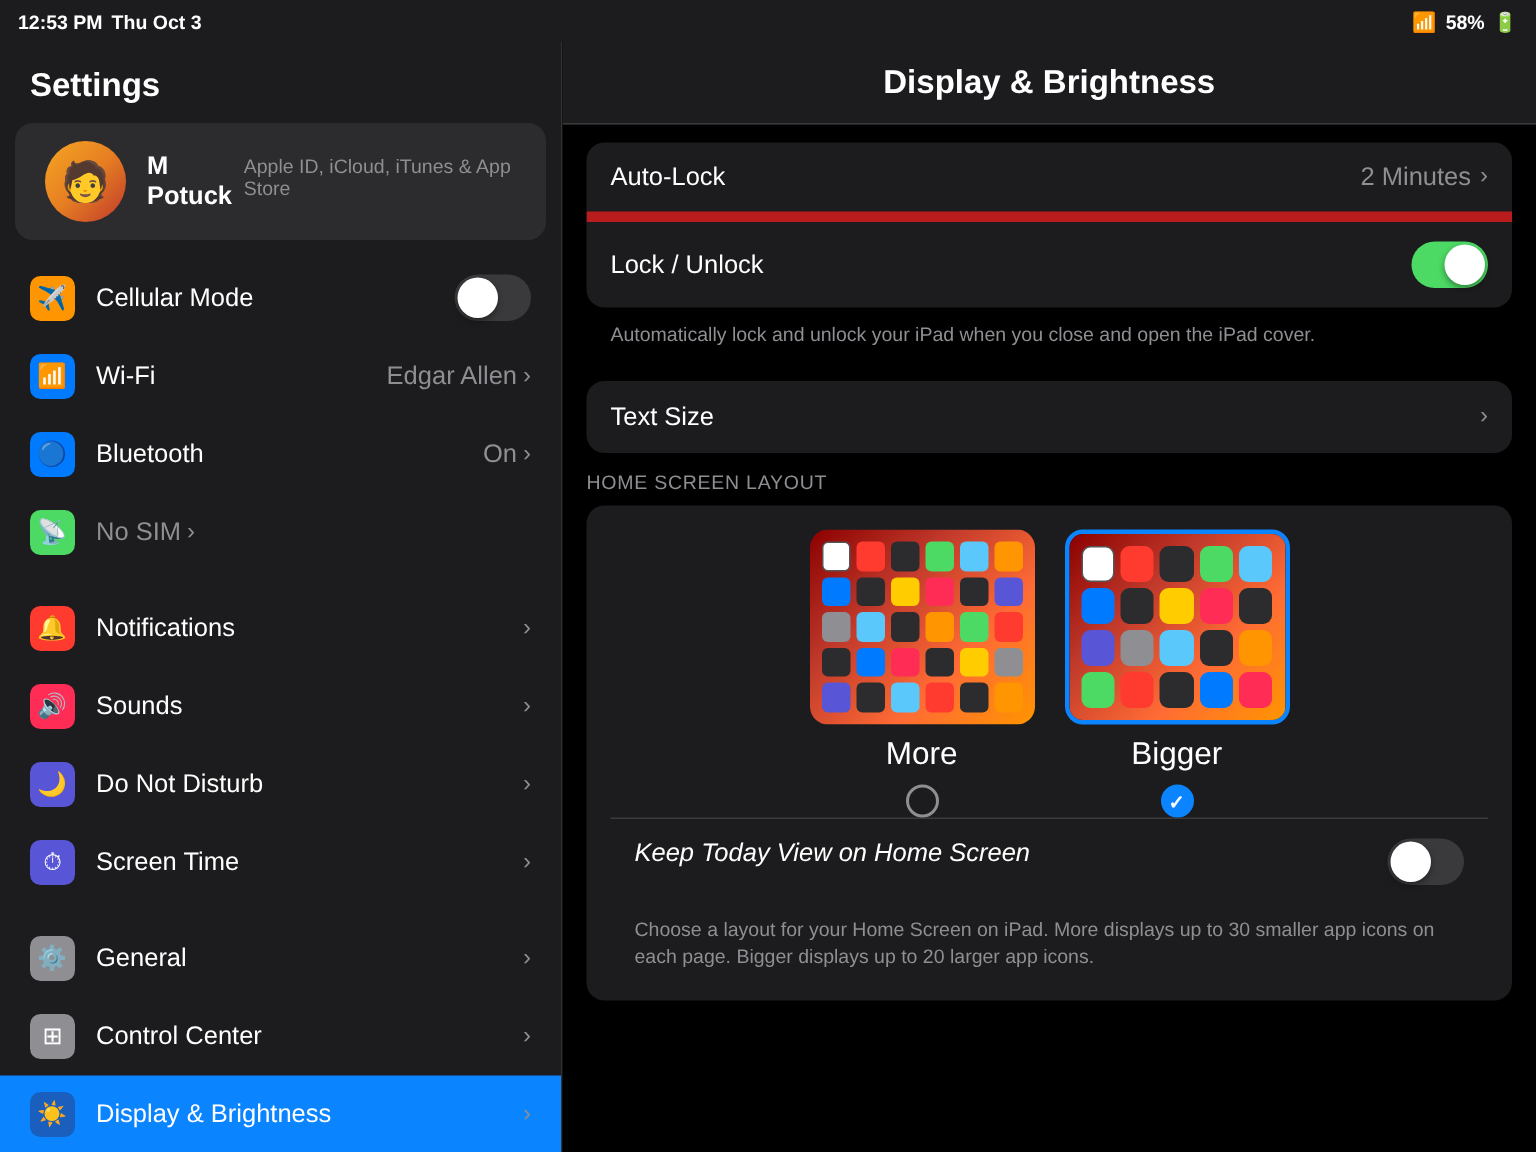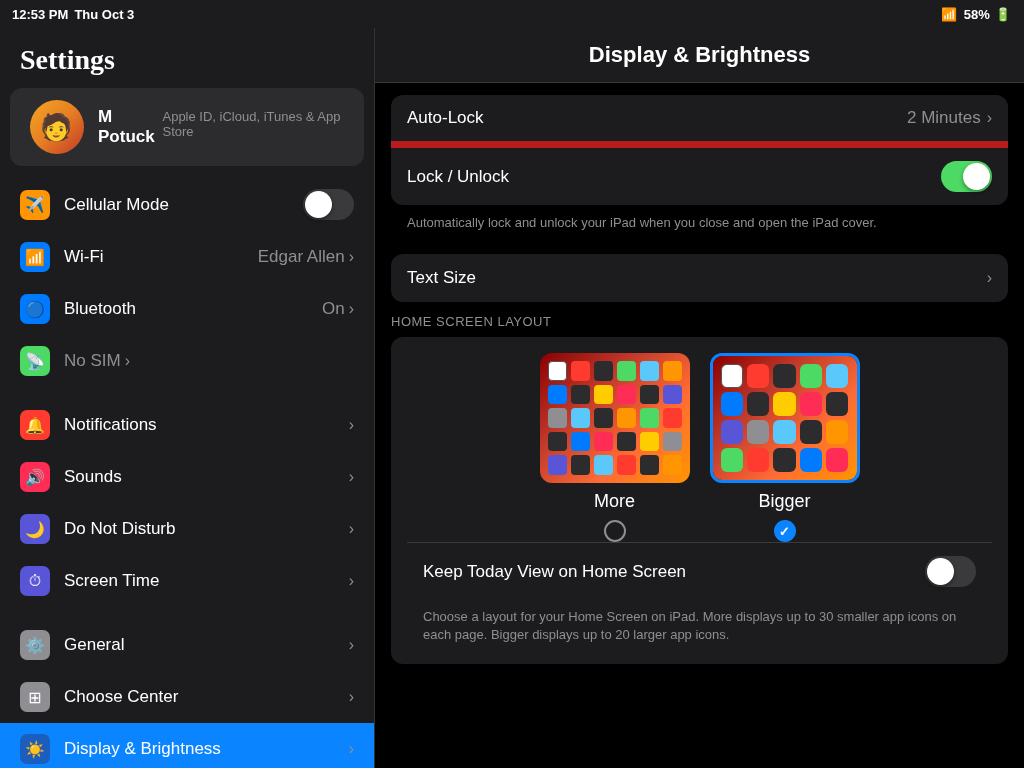--- a/index.html
+++ b/index.html
@@ -35,25 +35,24 @@
       width: 375px;
       background: #1c1c1e;
       height: 768px;
       padding-top: 28px;
       display: flex;
       flex-direction: column;
       border-right: 1px solid #333;
       flex-shrink: 0;
     }
     .sidebar-title {
-      font-size: 28px;
+      font-size: 22px;
       font-weight: 700;
       padding: 16px 20px 12px;
       color: #fff;
-      font-family: Liberation Serif, serif;
     }
     .profile-section {
       display: flex;
       align-items: center;
       padding: 12px 20px;
       background: #2c2c2e;
       margin: 0 0 8px 0;
       border-radius: 12px;
       margin: 0 10px 12px;
       cursor: pointer;
@@ -242,44 +241,45 @@
       position: absolute;
       top: 0; left: 0; right: 0; bottom: 0;
     }
     .layout-icons-grid.more { grid-template-columns: repeat(6, 1fr); grid-template-rows: repeat(5, 1fr); }
     .layout-icons-grid.bigger { grid-template-columns: repeat(5, 1fr); grid-template-rows: repeat(4, 1fr); }
     .app-dot {
       border-radius: 4px;
       width: 100%;
       height: 100%;
     }
-    .layout-label { font-size: 18px; color: #fff; font-weight: 500; }
+    .layout-label { font-size: 21px; color: #fff; font-weight: 500; }
     .layout-radio {
       width: 22px;
       height: 22px;
       border-radius: 50%;
       border: 2px solid #8e8e93;
       display: flex;
       align-items: center;
       justify-content: center;
     }
     .layout-radio.selected { background: #0a84ff; border-color: #0a84ff; }
     .layout-radio.selected::after {
       content: '✓';
       color: #fff;
       font-size: 13px;
       font-weight: 700;
     }
 
     .keep-today-row {
       display: flex;
-      align-items: center;
+      align-items: flex-start;
       padding: 13px 16px;
       border-top: 1px solid #3a3a3c;
       min-height: 48px;
+      font-style: italic;
     }
     .keep-today-row .settings-row-label { font-size: 17px; color: #fff; flex: 1; }
 
     .layout-note {
       font-size: 13px;
       color: #8e8e93;
       padding: 8px 16px 4px;
       line-height: 1.4;
     }
 
@@ -385,21 +385,21 @@
   <div class="sidebar-divider"></div>
 
   <div class="sidebar-section">
     <div class="sidebar-item">
       <div class="icon icon-general">⚙️</div>
       <span class="sidebar-item-label">General</span>
       <span class="chevron">›</span>
     </div>
     <div class="sidebar-item">
       <div class="icon icon-controlcenter">⊞</div>
-      <span class="sidebar-item-label">Choose Center</span>
+      <span class="sidebar-item-label">Control Center</span>
       <span class="chevron">›</span>
     </div>
     <div class="sidebar-item active">
       <div class="icon icon-display" style="background:#1a5fbd;">☀️</div>
       <span class="sidebar-item-label">Display &amp; Brightness</span>
       <span class="chevron">›</span>
     </div>
 
   </div>
 </div>

